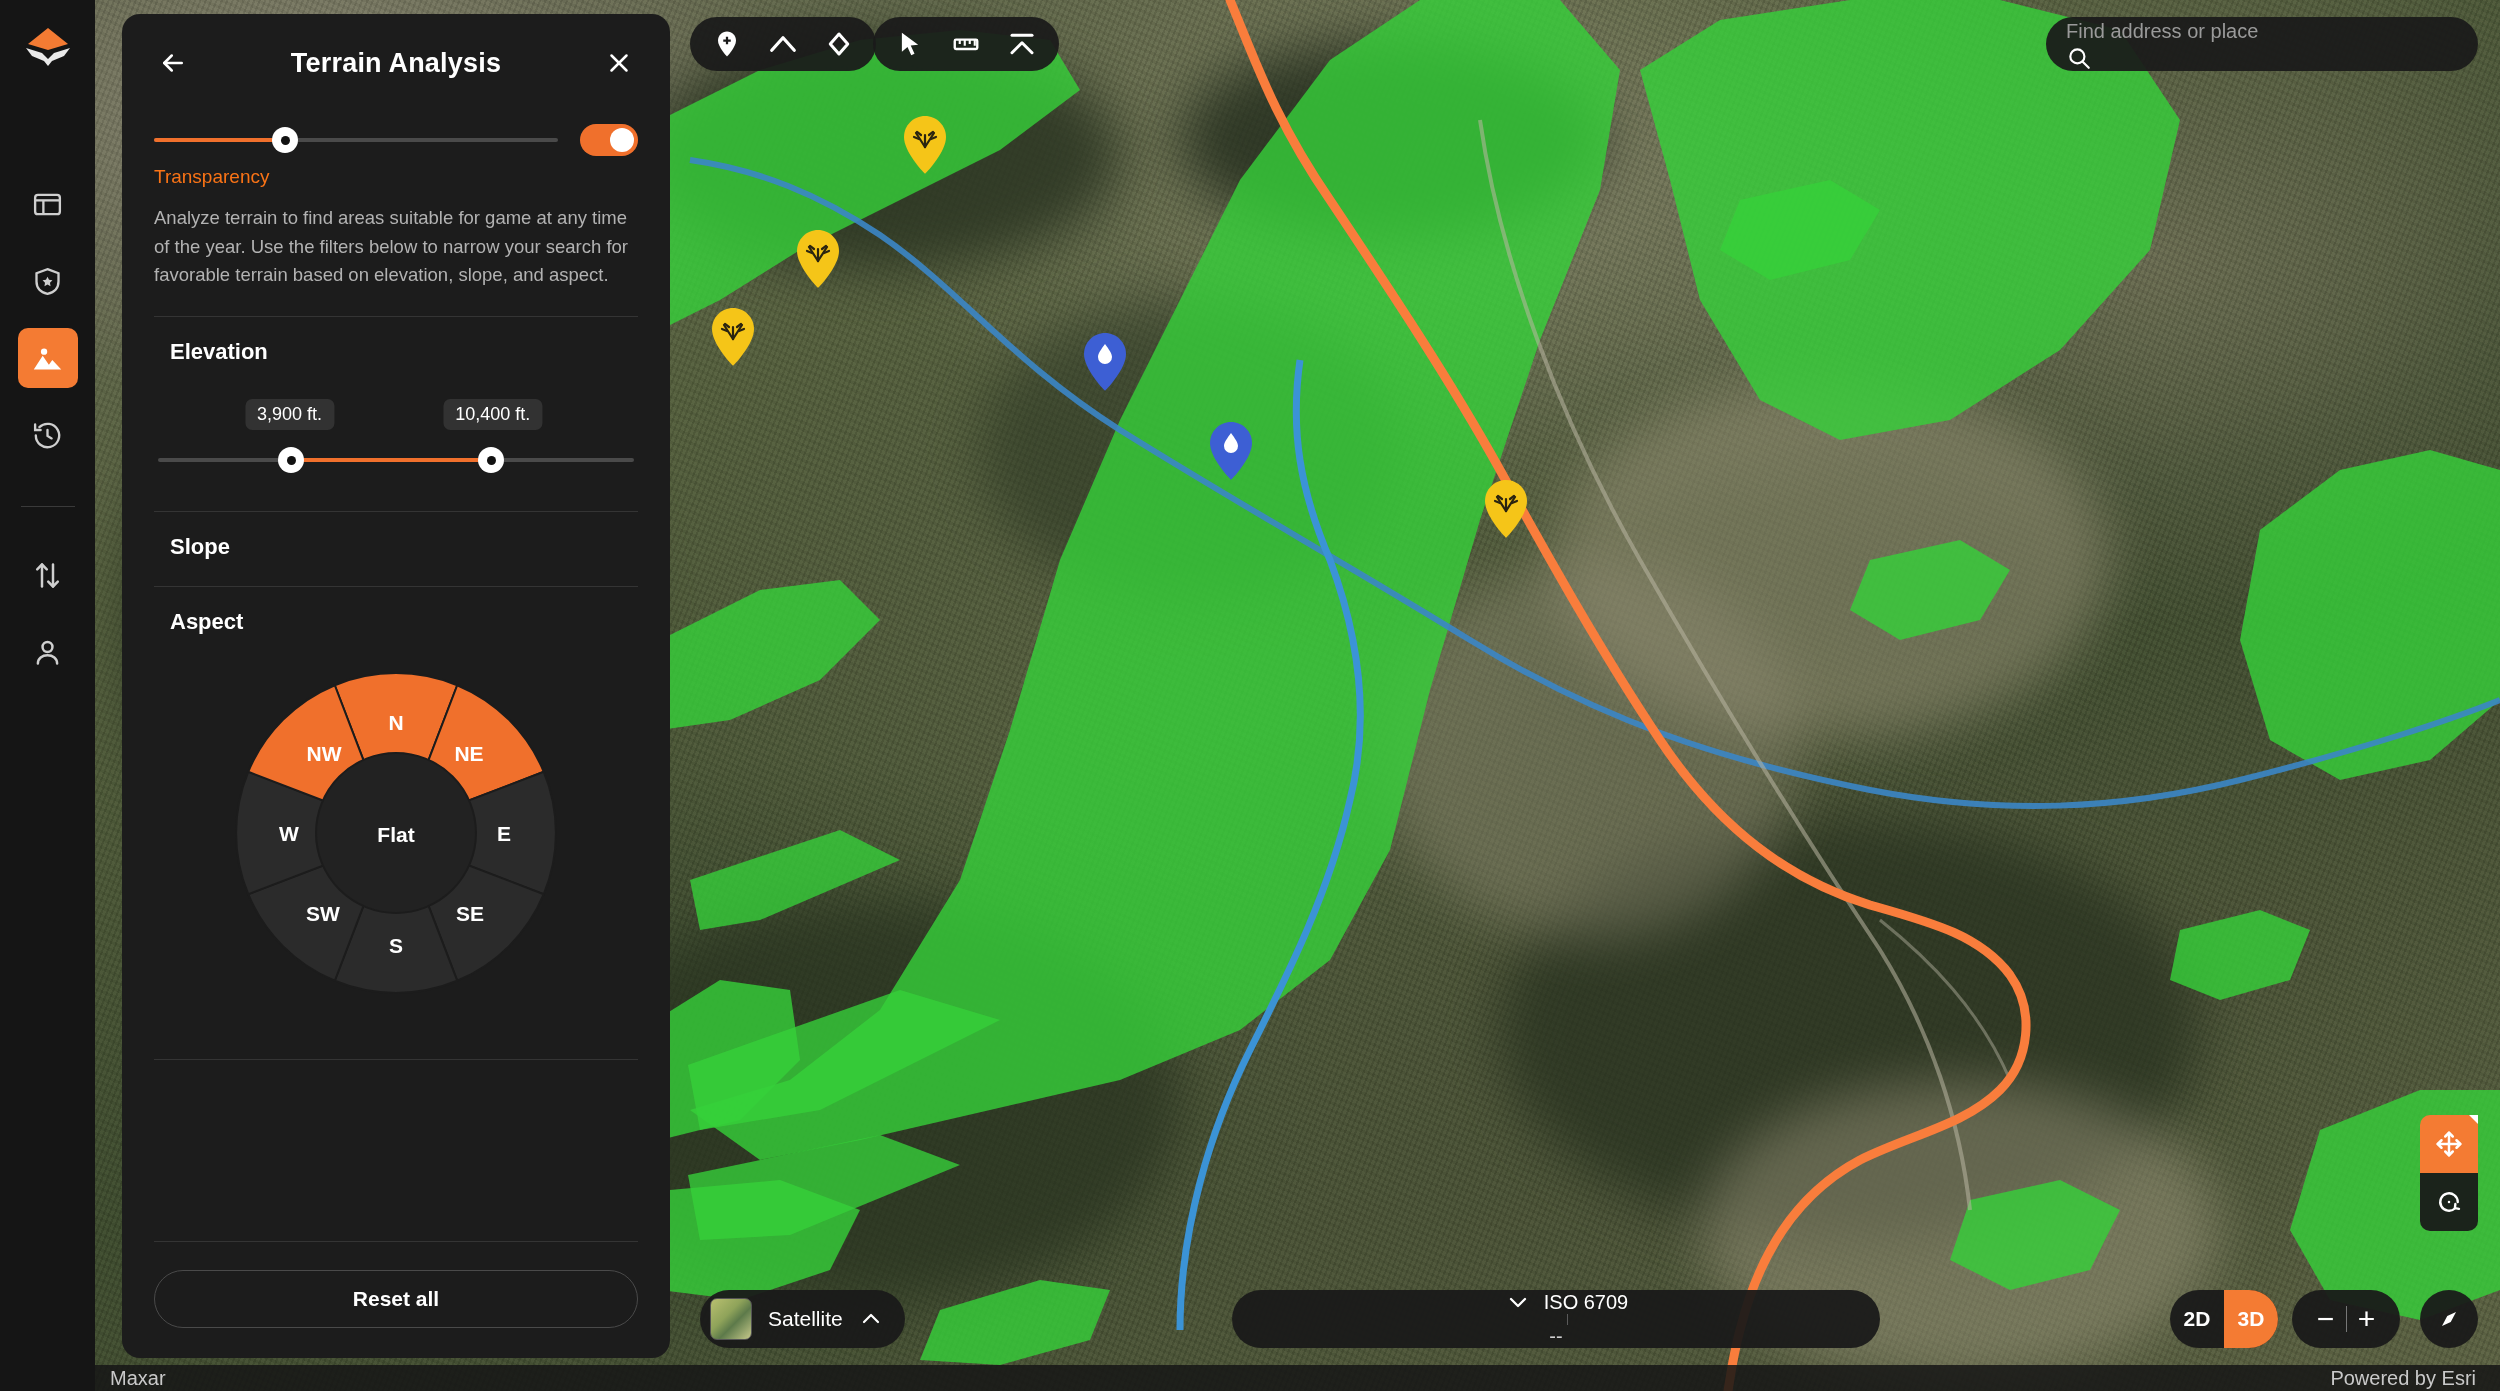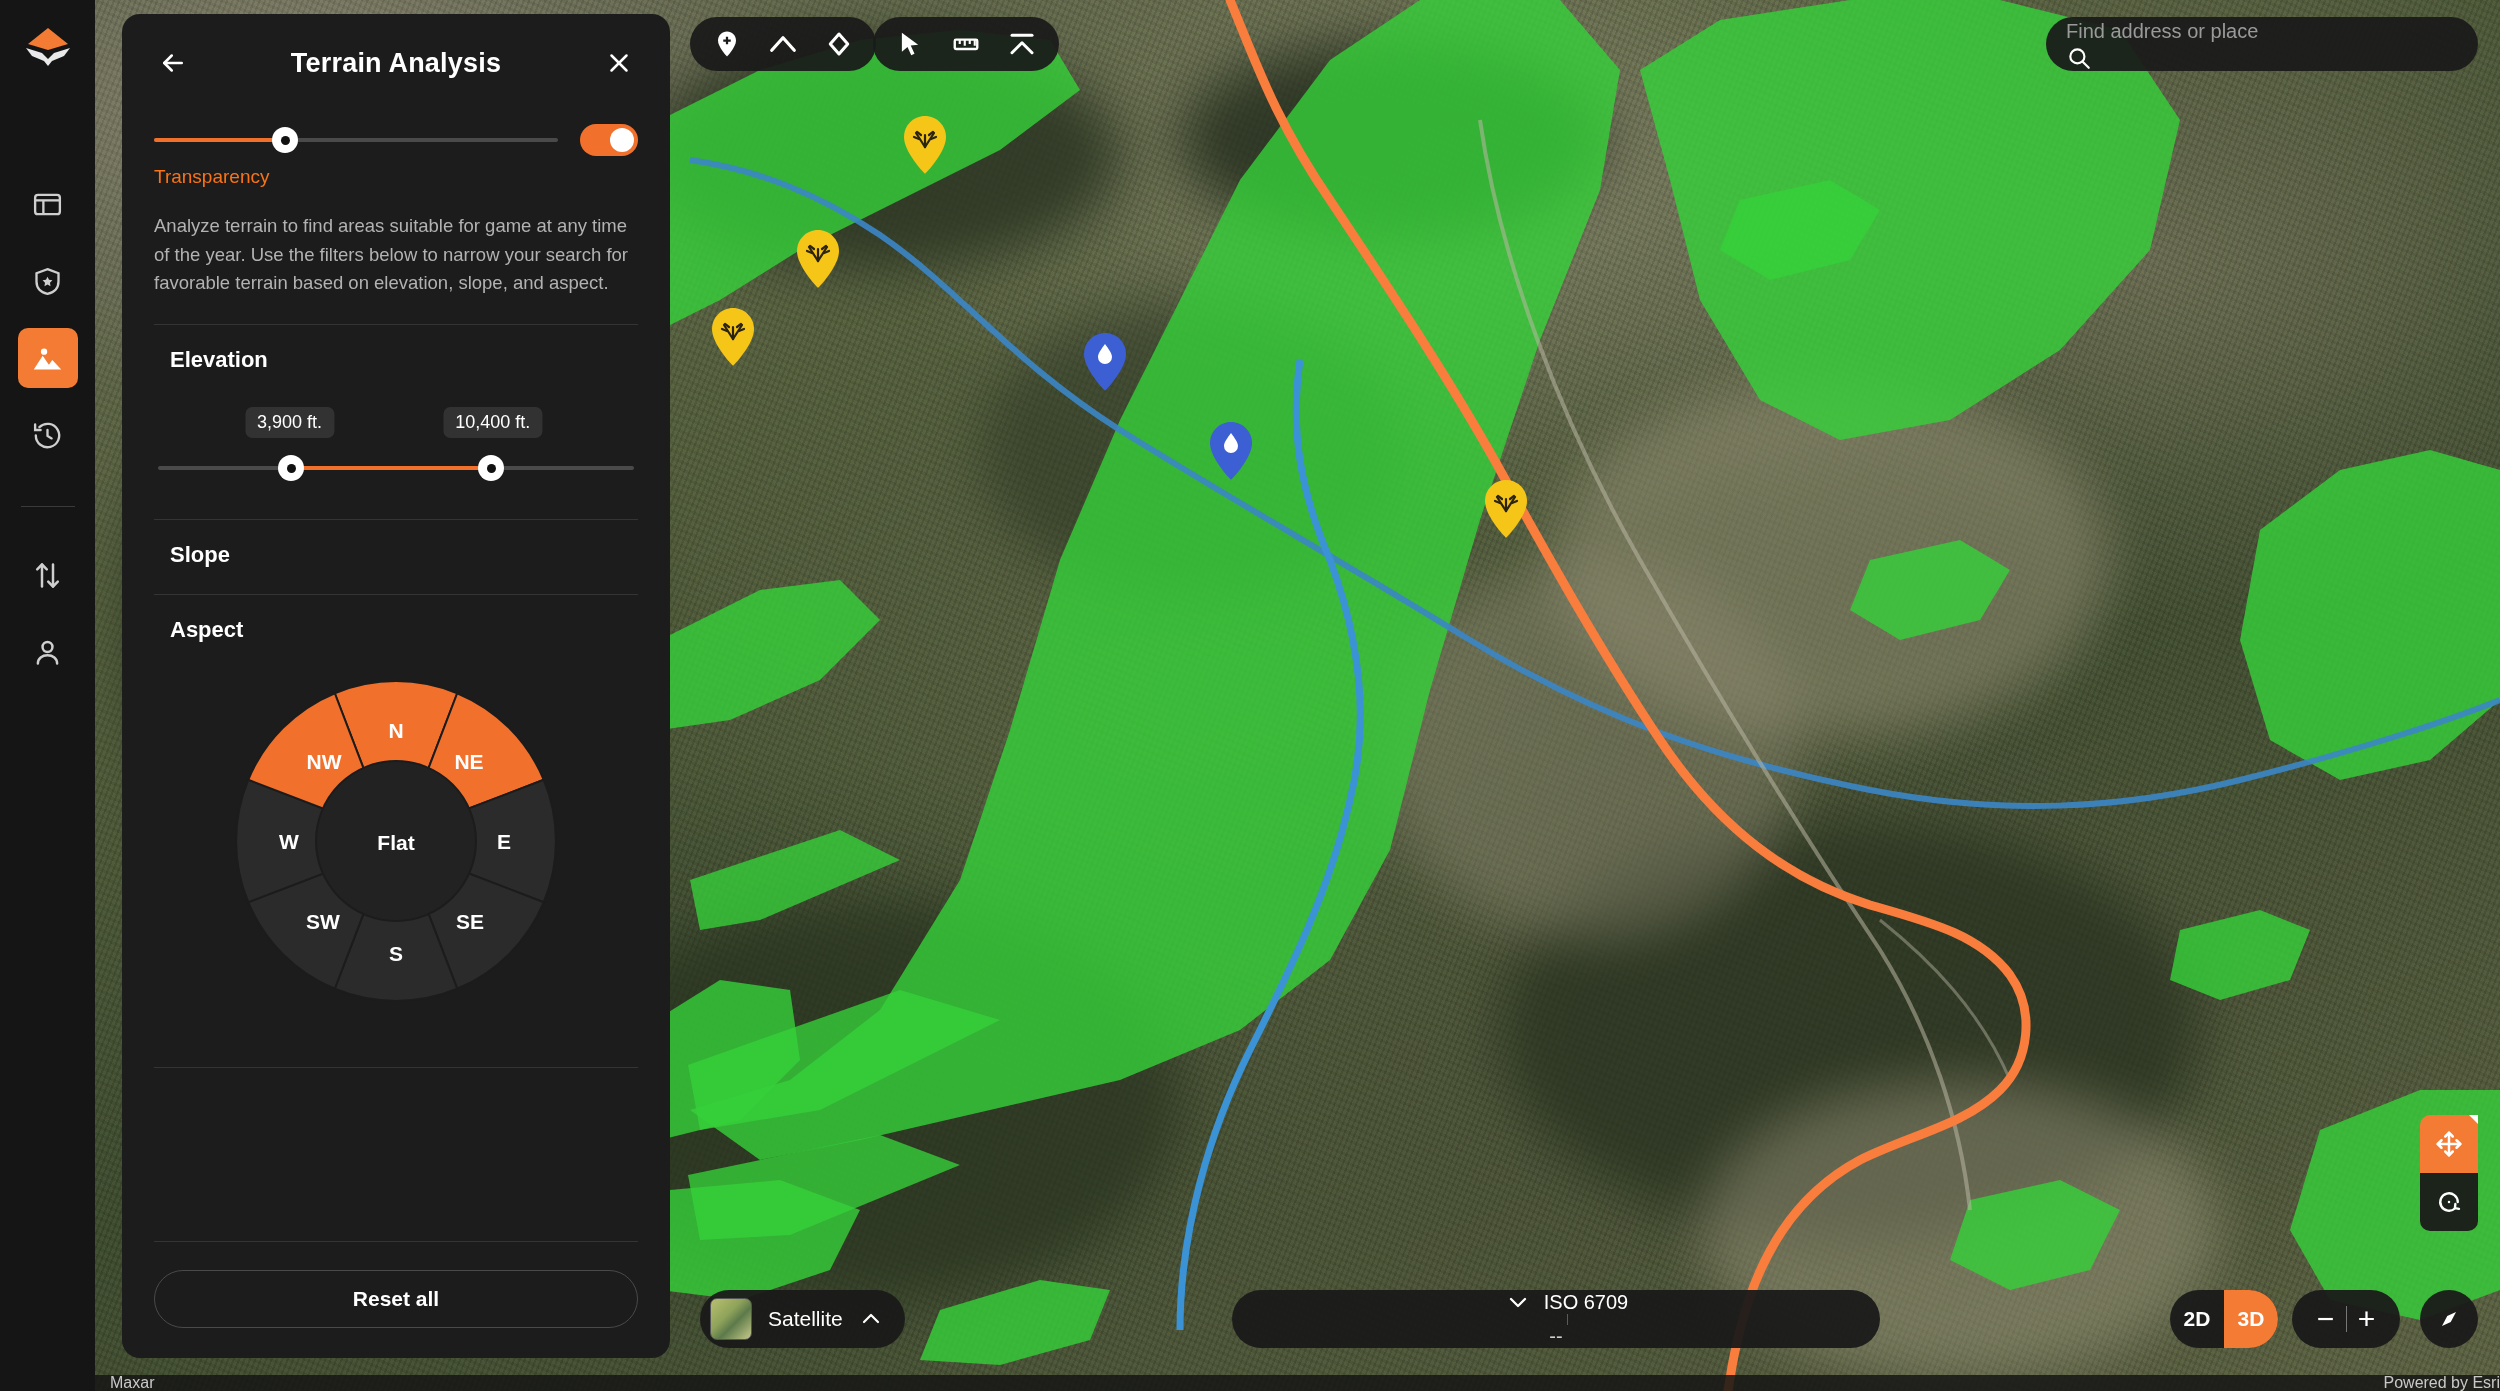--- a/index.html
+++ b/index.html
@@ -87,21 +87,21 @@
     display:flex; align-items:center; justify-content:center; cursor: pointer;
   }
   .knob::after { content:''; width: 9px; height: 9px; border-radius:50%; background:#111; }
   .toggle {
     width: 58px; height: 32px; border-radius: 16px; background: #f0702c;
     position: relative; cursor: pointer; flex: 0 0 auto;
   }
   .toggle .dot { position:absolute; top:4px; right:4px; width:24px; height:24px; border-radius:50%; background:#fff; }
   .translabel { color: #f97316; font-size: 19px; margin-top: 10px; }
 
-  .desc { color: #b2b2b2; font-size: 18.5px; line-height: 1.55; margin-top: 24px; }
+  .desc { color: #b2b2b2; font-size: 18.5px; line-height: 1.55; margin-top: 16px; }
 
   hr.div { border: 0; border-top: 1px solid #343434; margin: 26px 0 0; }
 
   .sect-title { font-size: 22px; font-weight: bold; margin: 22px 16px 0; }
 
   
   .elevwrap { margin-top: 34px; position: relative; height: 86px; }
   .bubbles { position: relative; height: 34px; }
   .bubble {
     position: absolute; transform: translateX(-50%);
@@ -207,25 +207,25 @@
     background: #f47b33; border-radius: 10px 10px 0 0;
     display:flex; align-items:center; justify-content:center; z-index:20; cursor:pointer;
   }
   #panbtn::after {
     content:''; position:absolute; top:0; right:0;
     border-width: 0 9px 9px 0; border-style: solid; border-color: transparent #fff transparent transparent;
   }
 
   
   #attrib {
-    position: absolute; left: 0; right: 0; bottom: 0; height: 16px;
+    position: absolute; left: 0; right: 0; bottom: 0; height: 26px;
     background: rgba(22,22,22,0.86); z-index: 22;
     display: flex; align-items: center; justify-content: space-between;
-    padding: 0 0 0 110px;
-    color: #c9c9c9; font-size: 16px;
+    padding: 0 24px 0 110px;
+    color: #c9c9c9; font-size: 20px;
   }
 </style>
 </head>
 <body>
 
 <div id="app">
 
   <div id="map">
     <div id="map-texture"></div>
 

